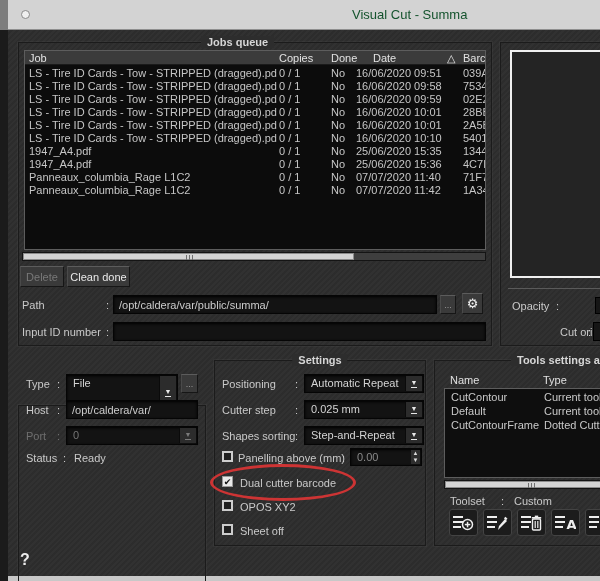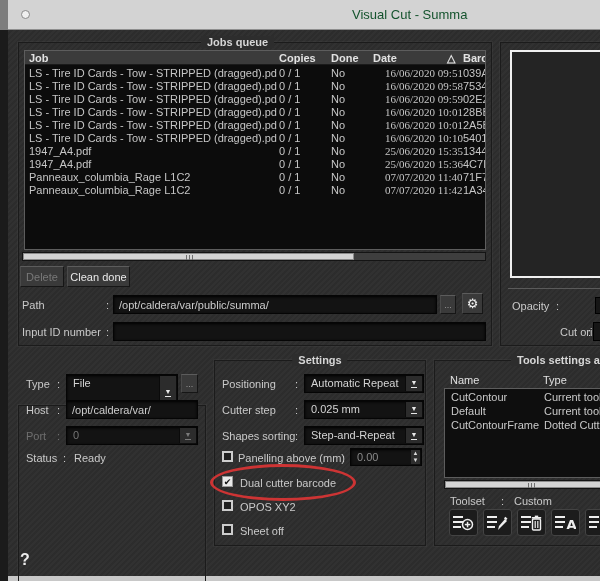--- a/index.html
+++ b/index.html
@@ -22,27 +22,27 @@
   .grp-title { position:absolute; top:-7px; background:#2d2d2d; padding:0 6px; font-size:11px; font-weight:bold; color:#d6d6d6; white-space:nowrap; }
   .grp-title.center { left:50%; transform:translateX(-50%); }
 
   .lbl { font-size:11px; color:#c9c9c9; white-space:nowrap; }
   .lbl.dim { color:#6f6f6f; }
   .colon { font-size:11px; color:#c9c9c9; }
 
   
   .jtable { left:24px; top:50px; width:462px; height:200px; background:#0c0c0c; border:1px solid #5d5d5d; overflow:hidden; }
   .jhead { position:absolute; left:0; top:0; width:100%; height:14px; background:#3b3b3b; border-bottom:1px solid #1a1a1a; }
-  .jhead span { position:absolute; top:1px; font-size:11px; font-weight:bold; color:#e2e2e2; white-space:nowrap; }
+  .jhead span { position:absolute; top:1px; font-size:11px; font-weight:normal; color:#e2e2e2; white-space:nowrap; }
   .jrow { position:absolute; left:0; width:100%; height:13px; }
   .jrow span { position:absolute; top:0; font-size:11px; color:#c6c6c6; white-space:nowrap; }
   .c-job { left:4px; width:248px; overflow:hidden; }
   .c-cop { left:254px;text-align:right; }
   .c-done { left:306px; }
-  .c-date { left:360px;font-family:Liberation Serif, serif; }
+  .c-date { left:331px; }
   .c-bar { left:438px; }
   .sort-tri { left:422px; font-size:8px; top:2px; }
 
   
   .hscroll { height:9px; background:#3e3e3e; border:1px solid #141414; }
   .hthumb { position:absolute; top:0; height:7px; background:#d4d4d4; border:1px solid #8c8c8c; }
   .grip { position:absolute; top:1px; width:8px; height:5px;
     background:repeating-linear-gradient(90deg,#6f6f6f 0 1px, transparent 1px 3px); }
 
   

